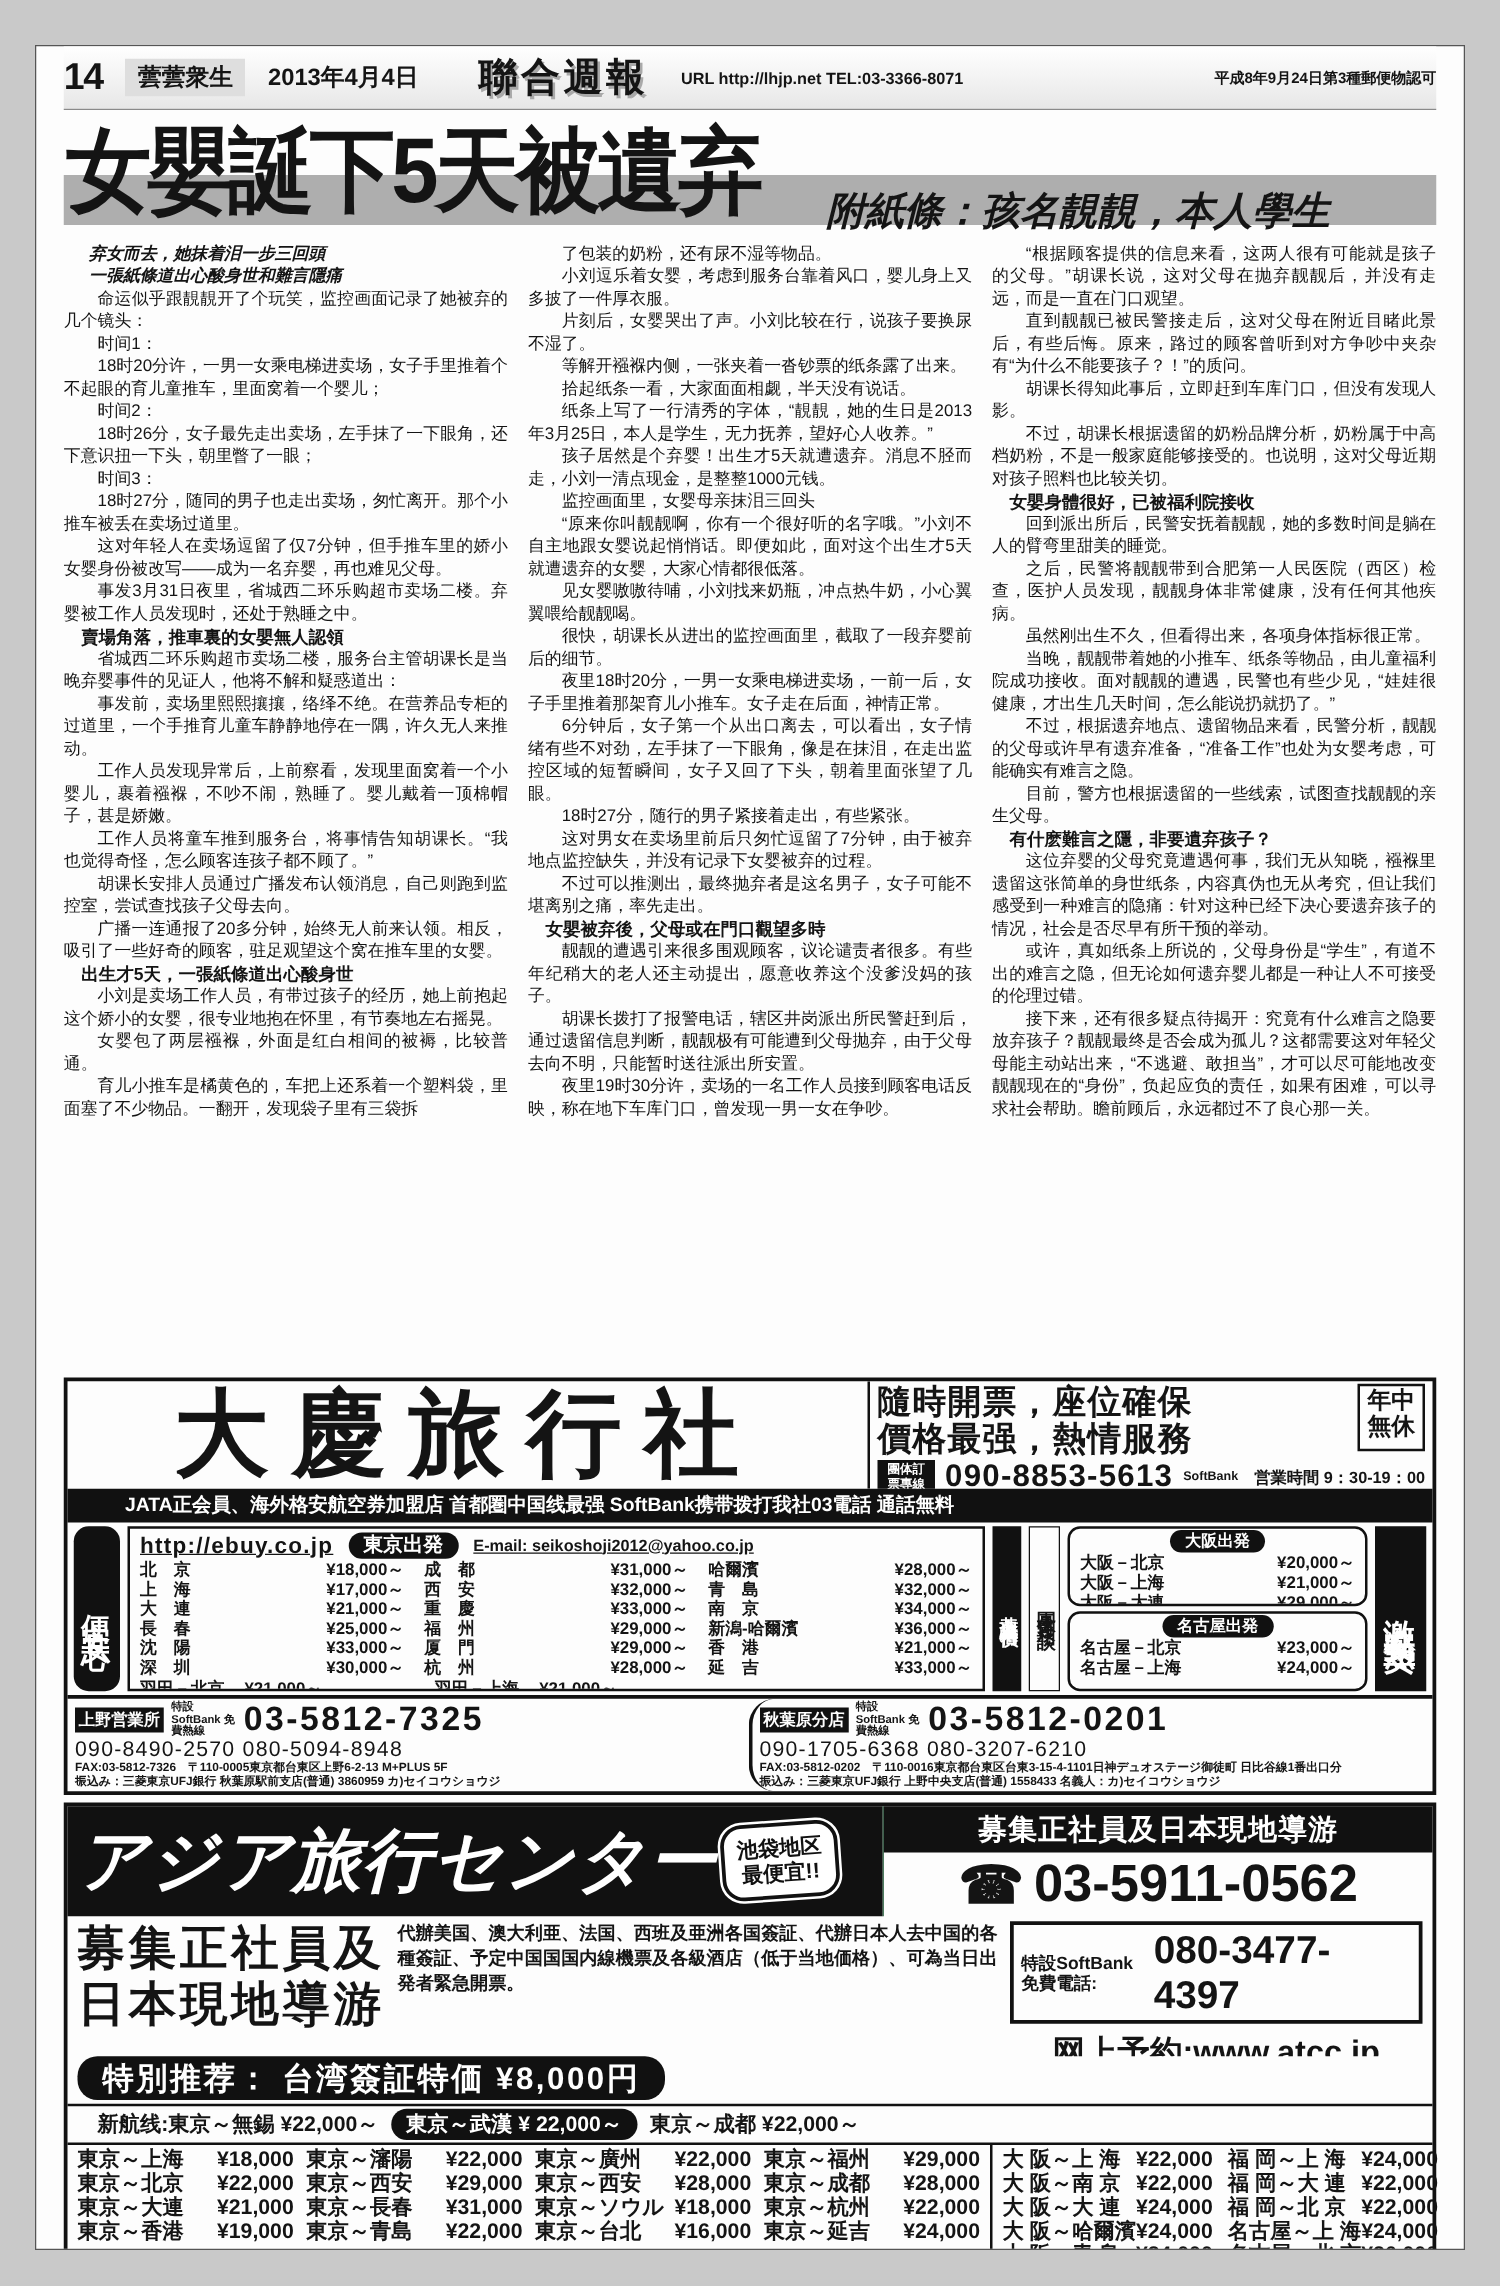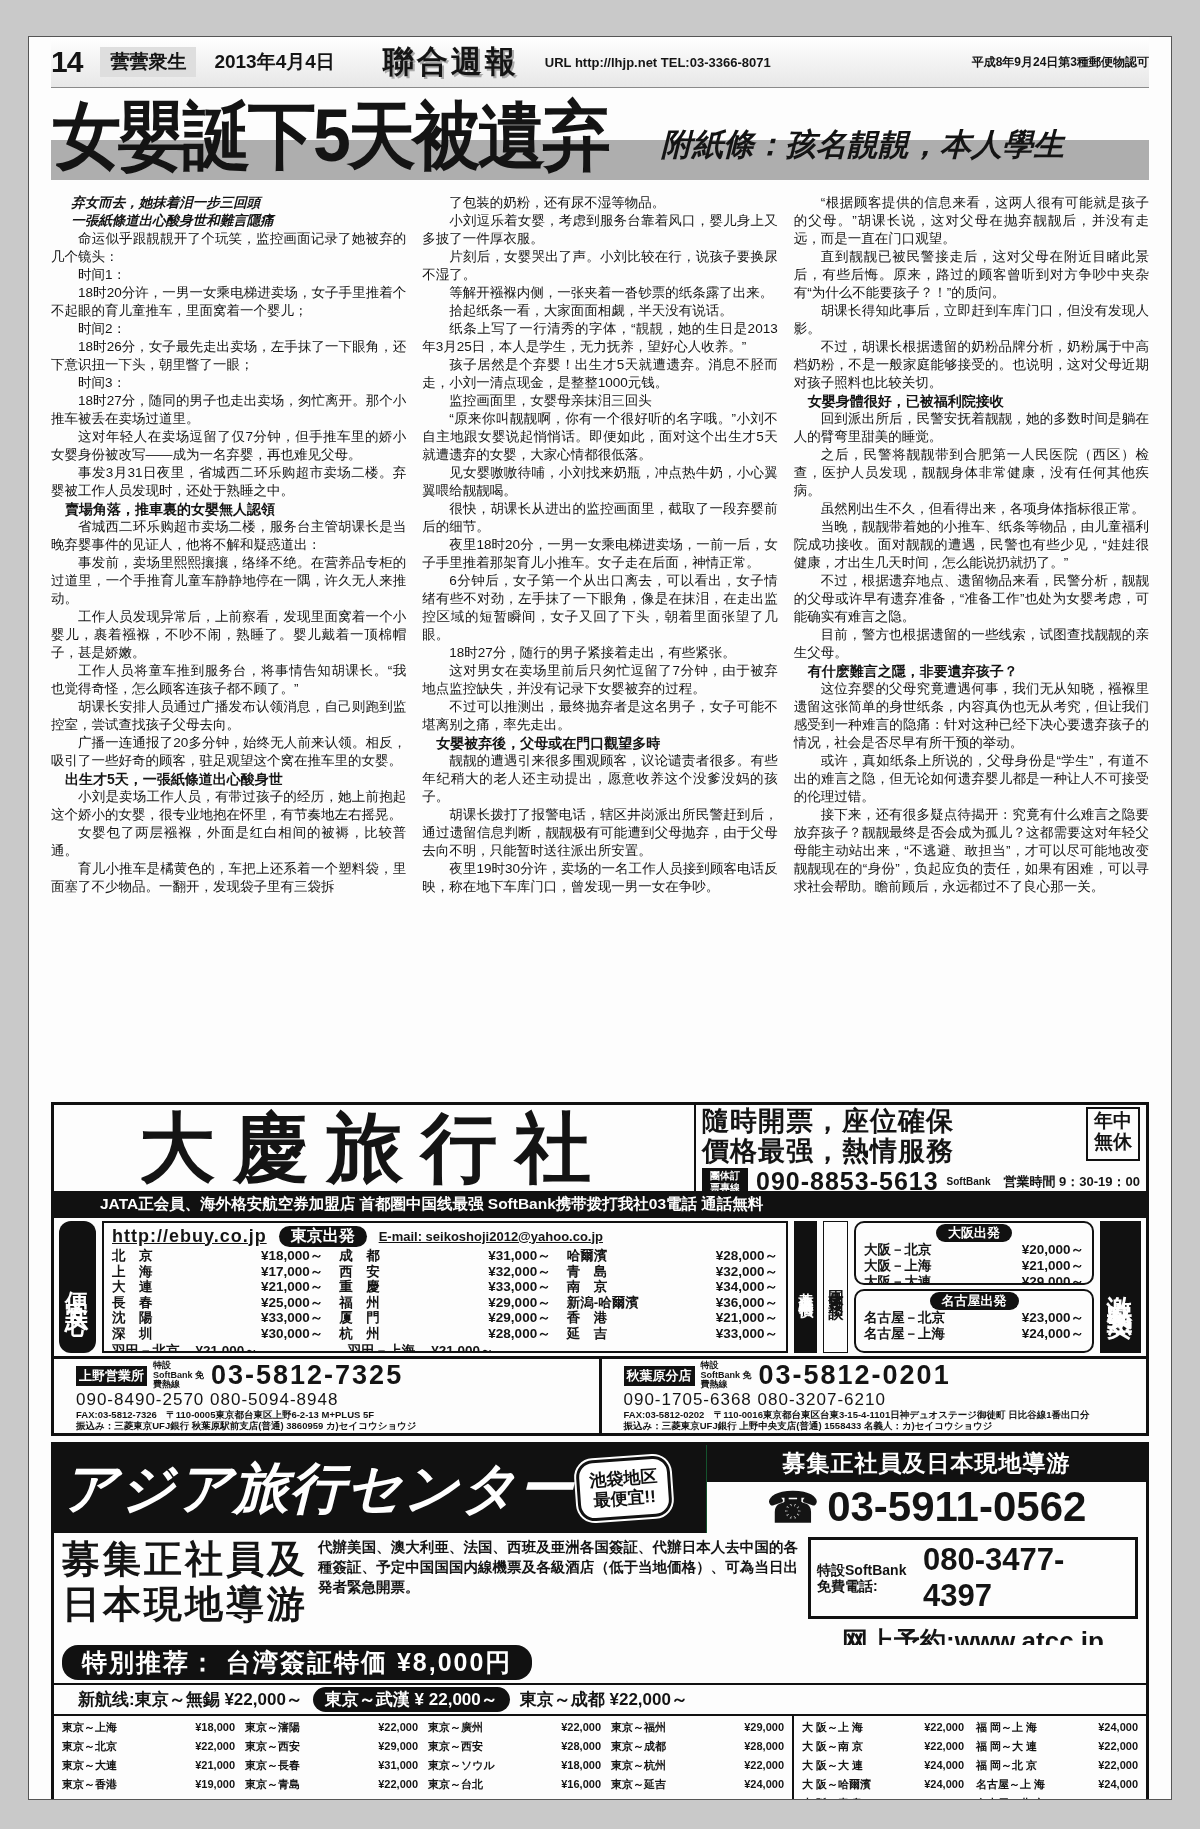--- a/index.html
+++ b/index.html
@@ -10,21 +10,21 @@
   .pageno{font-size:30px;font-weight:900;letter-spacing:-1px;}
   .section-name{font-size:19px;font-weight:bold;background:#dedede;padding:2px 10px;}
   .issue-date{font-size:19px;font-weight:bold;}
   .paper-name{font-size:31px;font-weight:900;letter-spacing:3px;text-shadow:2px 2px 0 #a9a9a9;margin-left:30px;}
   .url-tel{font-size:13px;font-weight:bold;margin-left:8px;}
   .permit{font-size:12px;font-weight:bold;margin-left:auto;}
   
   .headline{position:relative;height:96px;margin-top:4px;}
   .headline .band{position:absolute;left:0;right:0;top:48px;height:40px;background:#aeaeae;}
   .hl-title{position:absolute;left:2px;top:-4px;font-size:68px;font-weight:900;letter-spacing:-3px;transform:scaleY(1.08);transform-origin:top left;white-space:nowrap;}
-  .hl-anno{position:absolute;left:610px;top:32px;font-size:31px;font-weight:bold;font-style:italic;font-family:"Liberation Serif",serif;white-space:nowrap;}
+  .hl-anno{position:absolute;left:610px;top:56px;font-size:31px;font-weight:bold;font-style:italic;font-family:"Liberation Serif",serif;white-space:nowrap;}
   
   .article{display:flex;gap:16px;height:902px;overflow:hidden;margin-top:6px;}
   .col{flex:1;font-size:13.5px;line-height:18px;text-align:justify;}
   .para{margin:0;text-indent:2em;}
   .t-h{font-weight:bold;text-indent:1em;font-size:14px;}
   .t-i{font-weight:bold;font-style:italic;font-family:"Liberation Serif",serif;text-indent:1.5em;}
   
   .ad1{border:3px solid #111;margin-top:6px;}
   .ad1-top{display:flex;height:86px;overflow:hidden;}
   .ad1-title{flex:1;font-family:"Liberation Serif",serif;font-size:76px;font-weight:700;letter-spacing:18px;line-height:86px;white-space:nowrap;text-align:center;}
@@ -52,21 +52,21 @@
   .haneda-row{display:flex;gap:90px;font-size:15px;font-weight:900;margin-top:2px;}
   .haneda-row .pr{gap:16px;}
   .strip-gold{background:#111;color:#fff;font-size:15px;letter-spacing:2px;padding:2px 2px;}
   .strip-group{border:1.5px solid #111;font-size:15px;letter-spacing:4px;padding:2px 2px;}
   .right-boxes{width:240px;display:flex;flex-direction:column;gap:4px;}
   .obox{border:2px solid #111;border-radius:10px;padding:0 8px 2px;flex:1;overflow:hidden;}
   .obox-label{display:block;margin:1px auto 0;width:max-content;background:#111;color:#fff;border-radius:10px;padding:0 12px;font-size:13px;font-weight:900;}
   .obox .pr{font-size:13.5px;line-height:16px;}
   .strip-hot{background:#111;color:#fff;font-size:26px;letter-spacing:6px;padding:4px 3px;}
   .ad1-contacts{display:flex;border-top:3px solid #111;}
-  .office{flex:1;padding:1px 22px;overflow:hidden;}
+  .office{flex:1;padding:1px 6px;overflow:hidden;border-radius:21px;}
   .office + .office{border-left:3px solid #111;}
   .office-row1{display:flex;align-items:center;gap:6px;}
   .office-name{background:#111;color:#fff;font-size:13px;font-weight:900;padding:1px 3px;white-space:nowrap;}
   .office-tag{font-size:9px;font-weight:bold;width:52px;line-height:1.1;}
   .office-phone-main{font-size:27px;font-weight:900;letter-spacing:2px;}
   .office-phone-sub{font-size:17px;font-weight:400;letter-spacing:1px;line-height:1.05;}
   .office-small{font-size:9.5px;font-weight:bold;line-height:1.2;white-space:nowrap;}
   
   .ad2{border:3px solid #111;margin-top:6px;}
   .ad2-top{display:flex;height:88px;}
@@ -83,21 +83,21 @@
   .sb-box{border:3px solid #111;display:flex;align-items:center;gap:8px;padding:2px 6px;}
   .sb-label{font-size:14px;font-weight:900;line-height:1.15;width:100px;}
   .sb-phone{font-size:31px;font-weight:900;}
   .web{font-size:26px;font-weight:900;text-align:center;margin-top:5px;}
   .ad2-special-row{display:flex;align-items:flex-end;justify-content:space-between;padding:0 8px 3px;}
   .special-bar{background:#111;color:#fff;border-radius:16px;font-size:25px;font-weight:900;padding:1px 20px;letter-spacing:2px;}
   .newline-row{display:flex;align-items:center;gap:10px;padding:2px 24px;border-top:2px solid #111;font-size:17px;font-weight:900;white-space:nowrap;}
   .newline-pill{background:#111;color:#fff;border-radius:14px;padding:1px 12px;}
   .ad2-table{display:flex;border-top:2px solid #111;}
   .t-left{flex:1;display:grid;grid-template-columns:repeat(4,1fr);column-gap:10px;padding:2px 8px;align-content:start;}
-  .tcell{display:flex;justify-content:space-between;font-size:11px;font-weight:bold;line-height:19px;white-space:nowrap;}
+  .tcell{display:flex;justify-content:space-between;font-size:17px;font-weight:bold;line-height:19px;white-space:nowrap;}
   .t-right{width:336px;border-left:2px solid #111;display:grid;grid-template-columns:repeat(2,1fr);column-gap:12px;padding:2px 8px;align-content:start;}
 </style>
 </head>
 <body>
 
 <div class="page">
 
   <div class="masthead">
     <span class="pageno">14</span>
     <span class="section-name">蕓蕓衆生</span>

